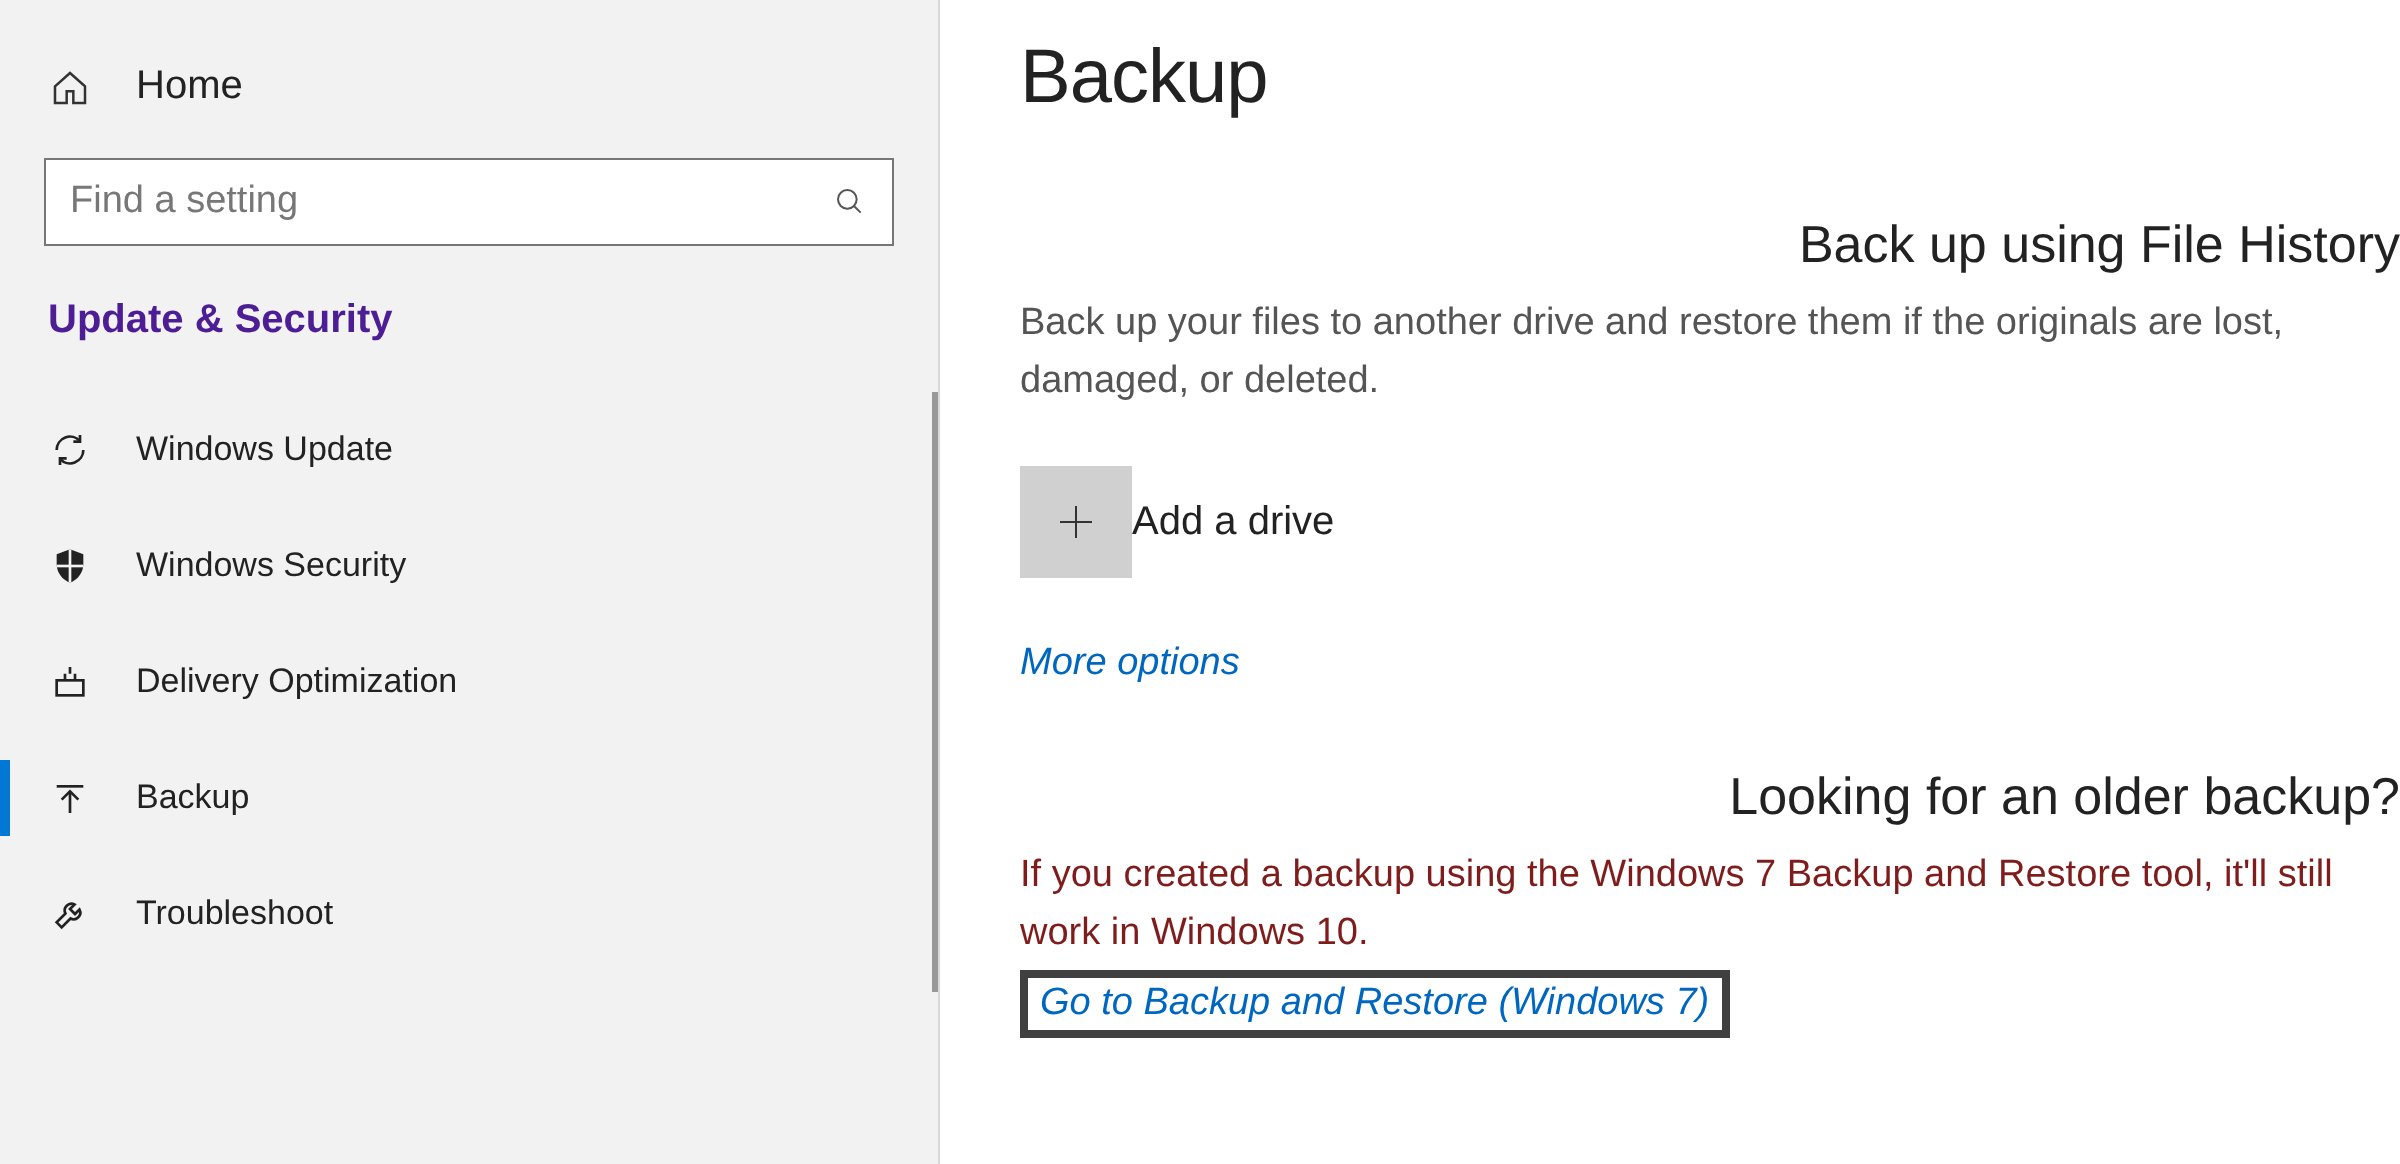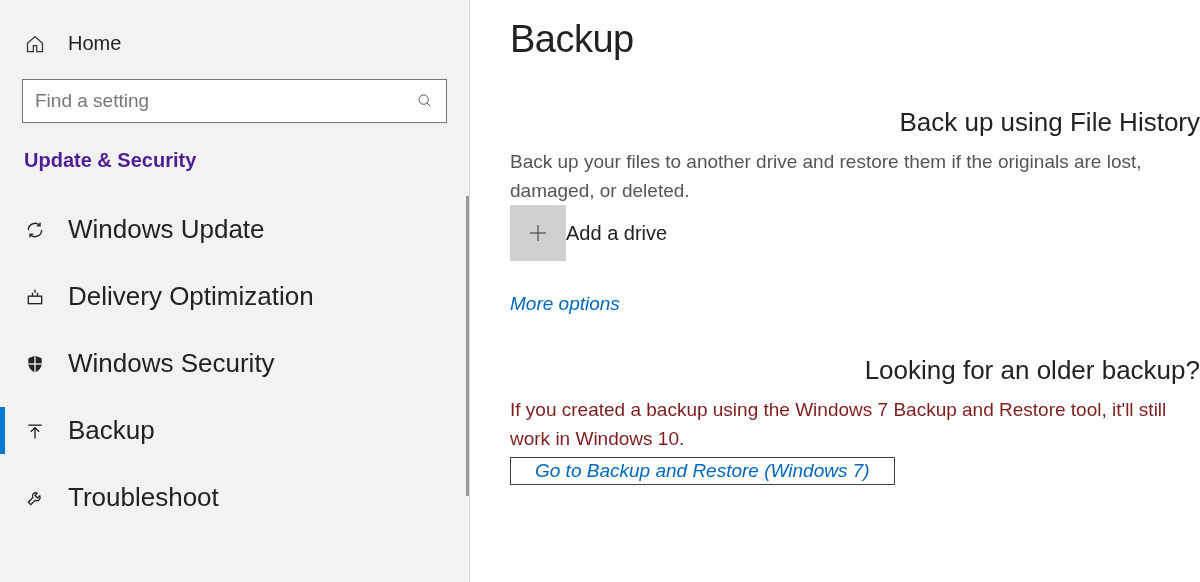--- a/index.html
+++ b/index.html
@@ -102,21 +102,21 @@
     }
     .nav-item .icon-slot {
       width: 22px;
       height: 22px;
       display: flex;
       align-items: center;
       justify-content: center;
       color: #222;
     }
     .nav-item .label {
-      font-size: 26px;
+      font-size: 17px;
       color: #222;
       text-align: center;
     }
     .nav-scroll-indicator {
       position: absolute;
       right: 0;
       top: 0;
       width: 3px;
       height: 300px;
       background: #999;
@@ -137,20 +137,21 @@
       font-size: 26px;
       font-weight: 400;
       color: #222;
       margin-bottom: 10px;
       text-align: right;
     }
     .section-desc {
       font-size: 19px;
       color: #555;
       line-height: 1.5;
+      margin-bottom: 28px;
       max-width: 680px;
     }
     .add-drive-row {
       display: flex;
       align-items: center;
       gap: 0;
       margin-bottom: 32px;
       cursor: pointer;
       width: fit-content;
     }
@@ -183,22 +184,22 @@
       margin-bottom: 0;
     }
     .section-desc-tight {
       font-size: 19px;
       color: #7f1d1d;
       line-height: 1.5;
       margin-bottom: 4px;
       max-width: 680px;
     }
     .highlight-box {
-      border: 1px solid #404040;
-      padding: 2px 24px;
+      border: 4px solid #404040;
+      padding: 2px 6px;
       display: inline-block;
     }
     svg { display: block; }
   </style>
 </head>
 <body>
 
 <div class="sidebar">
 
   <div class="home-row">
@@ -233,37 +234,37 @@
           <path d="M4 12a8 8 0 0 1 14-5.3M20 12a8 8 0 0 1-14 5.3"></path>
           <polyline points="18 3 18 7 14 7"></polyline>
           <polyline points="6 21 6 17 10 17"></polyline>
         </svg>
       </span>
       <span class="label">Windows Update</span>
     </div>
 
     <div class="nav-item">
       <span class="icon-slot">
-        <svg width="20" height="20" viewBox="0 0 24 24" fill="none" stroke="currentColor" stroke-width="1.6">
-          <rect x="4" y="11" width="16" height="9"></rect>
-          <path d="M9 11 V7 M15 11 V7 M12 7 V3"></path>
-        </svg>
-      </span>
-      <span class="label">Delivery Optimization</span>
-    </div>
-
-    <div class="nav-item">
-      <span class="icon-slot">
         <svg width="20" height="20" viewBox="0 0 24 24" fill="currentColor">
           <path d="M12 2 L20 5 V11 C20 16 16.5 20.5 12 22 C7.5 20.5 4 16 4 11 V5 Z"></path>
           <rect x="11.2" y="2" width="1.6" height="20" fill="#f2f2f2"></rect>
           <rect x="4" y="11.2" width="16" height="1.6" fill="#f2f2f2"></rect>
         </svg>
       </span>
       <span class="label">Windows Security</span>
+    </div>
+
+    <div class="nav-item">
+      <span class="icon-slot">
+        <svg width="20" height="20" viewBox="0 0 24 24" fill="none" stroke="currentColor" stroke-width="1.6">
+          <rect x="4" y="11" width="16" height="9"></rect>
+          <path d="M9 11 V7 M15 11 V7 M12 7 V3"></path>
+        </svg>
+      </span>
+      <span class="label">Delivery Optimization</span>
     </div>
 
     <div class="nav-item selected">
       <span class="icon-slot">
         <svg width="20" height="20" viewBox="0 0 24 24" fill="none" stroke="currentColor" stroke-width="1.6">
           <line x1="4" y1="5" x2="20" y2="5"></line>
           <line x1="12" y1="21" x2="12" y2="8"></line>
           <polyline points="7 13 12 8 17 13"></polyline>
         </svg>
       </span>

